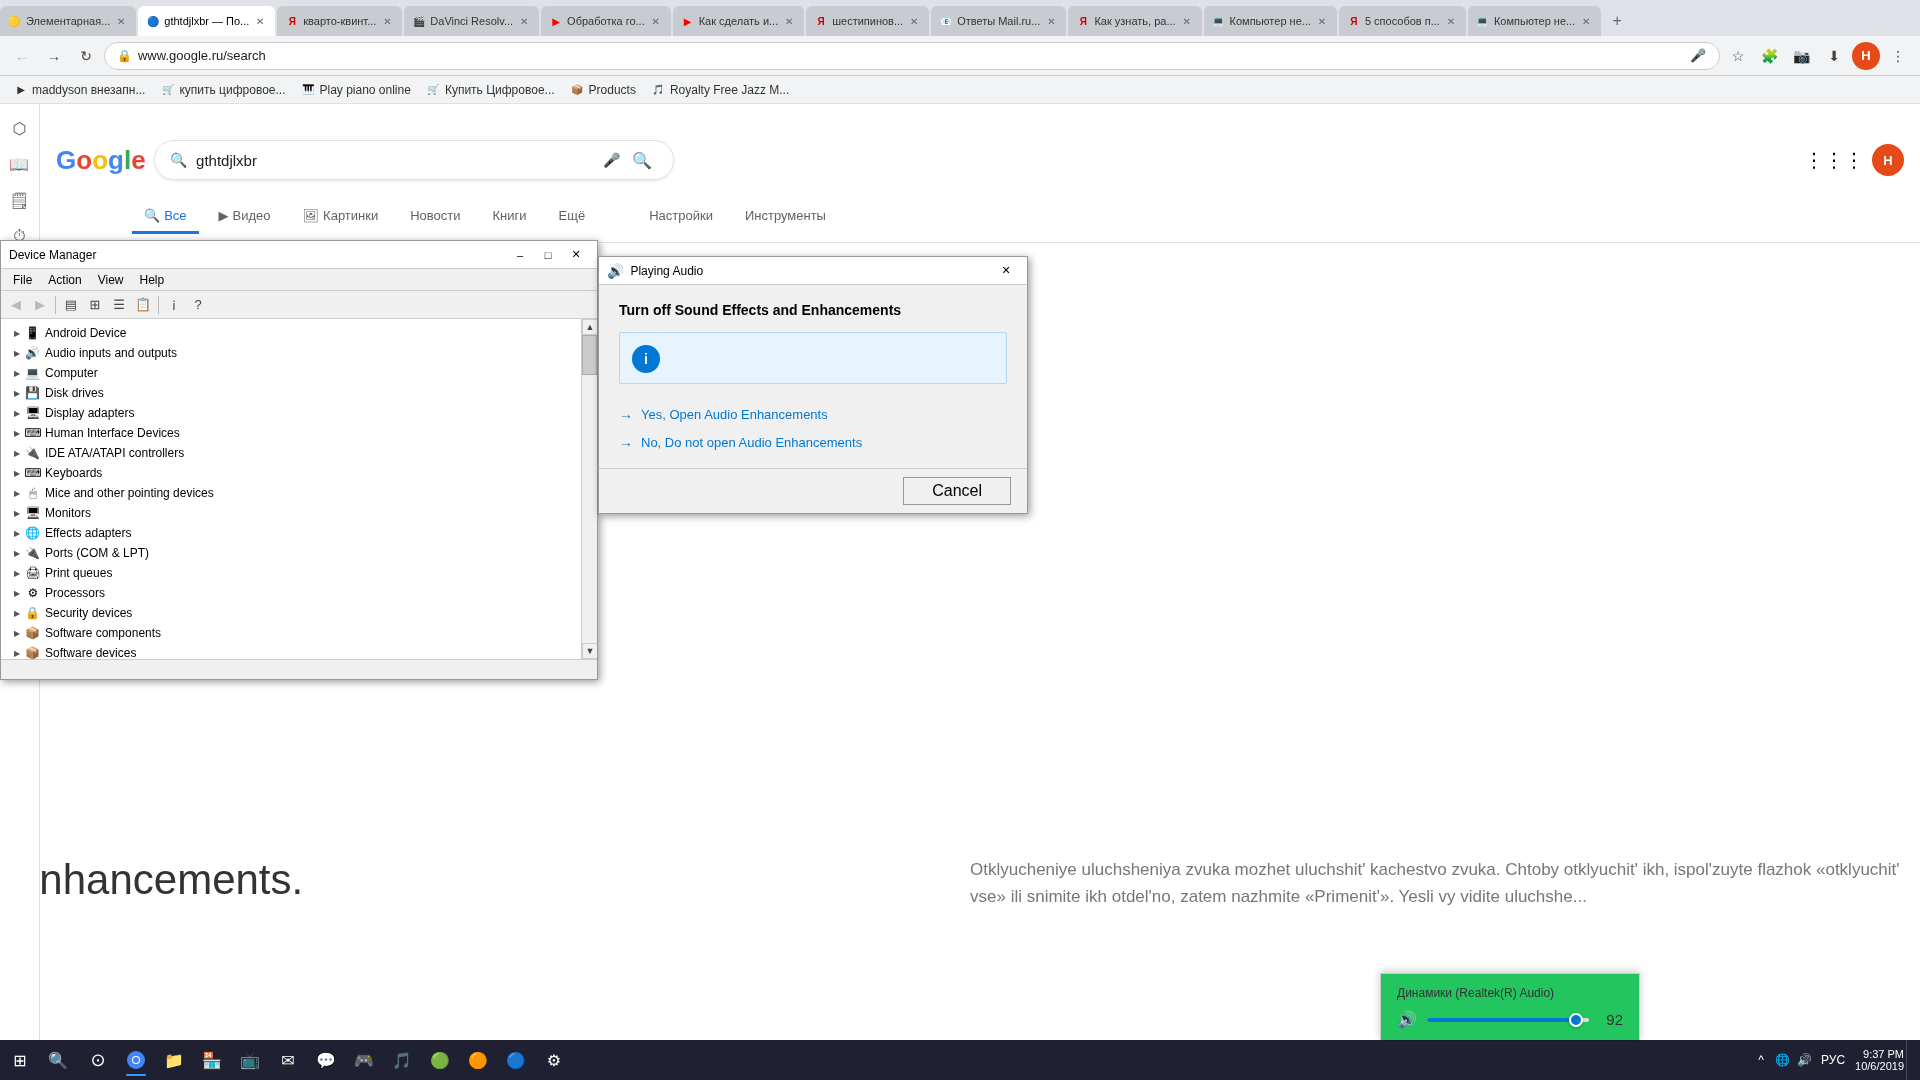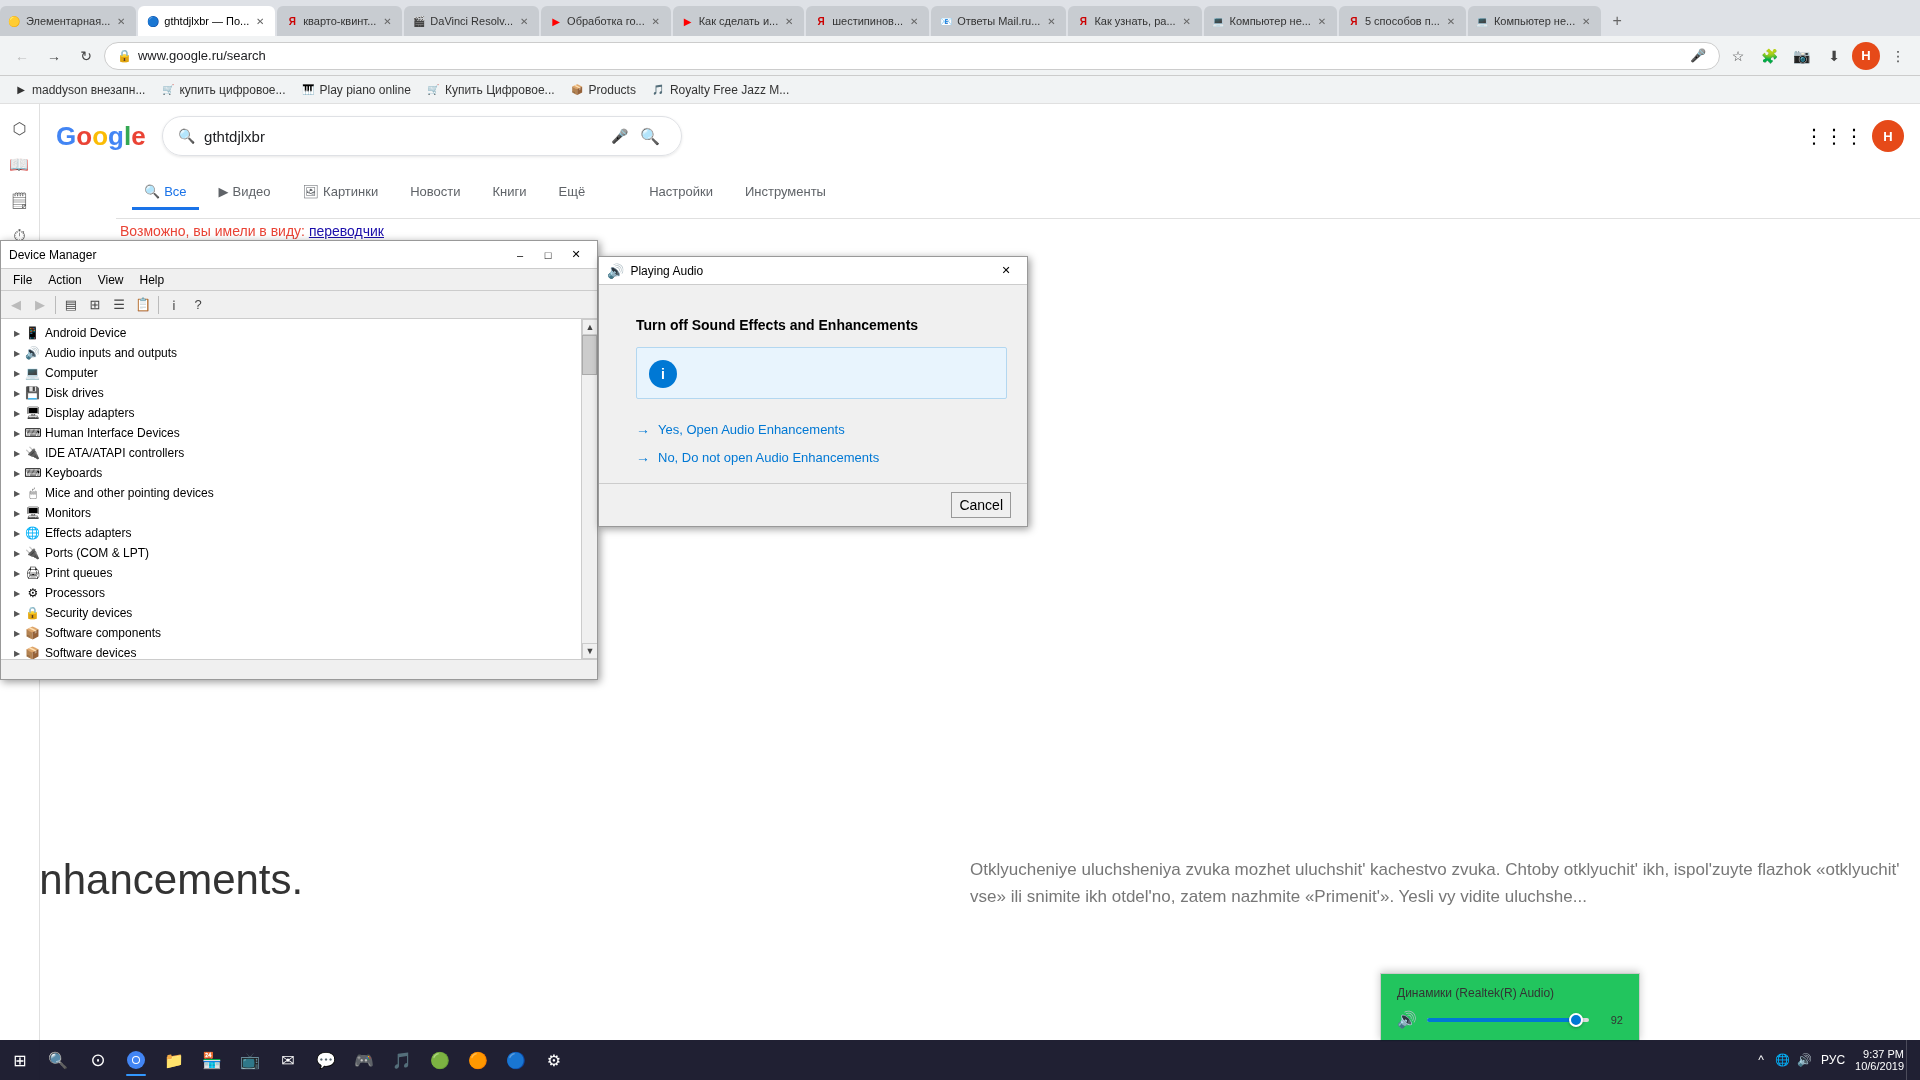--- a/index.html
+++ b/index.html
@@ -222,21 +222,22 @@
       right: 0;
       bottom: 0;
       background: white;
       overflow-y: auto;
     }
 
     .google-header {
       display: flex;
       align-items: center;
       padding: 12px 16px;
-      gap: 16px;
+      gap: 8px;
+      margin-top: 24px;
     }
     .google-logo {
       font-size: 26px;
       font-weight: bold;
       color: #4285F4;
     }
     .google-logo span:nth-child(1) { color: #4285F4; }
     .google-logo span:nth-child(2) { color: #EA4335; }
     .google-logo span:nth-child(3) { color: #FBBC05; }
     .google-logo span:nth-child(4) { color: #4285F4; }
@@ -503,22 +504,21 @@
       display: flex;
       align-items: center;
       gap: 6px;
       font-size: 12px;
     }
     .dialog-icon {
       font-size: 14px;
     }
 
     .dialog-body {
-      padding: 32px 20px 12px;
-      margin-left: 17px;
+      padding: 17px 20px 12px;
     }
 
     .dialog-heading {
       font-size: 14px;
       font-weight: bold;
       color: #000;
       margin-bottom: 14px;
     }
 
     .dialog-info-box {
@@ -563,22 +563,22 @@
 
     .dialog-footer {
       display: flex;
       justify-content: flex-end;
       padding: 8px 16px;
       border-top: 1px solid #ccc;
       background: #f0f0f0;
     }
 
     .dialog-cancel-btn {
-      padding: 4px 7px;
-      font-size: 14px;
+      padding: 4px 28px;
+      font-size: 16px;
       background: #f0f0f0;
       border: 1px solid #999;
       cursor: pointer;
       color: #000;
     }
 
     
     .volume-popup {
       position: absolute;
       bottom: 38px;
@@ -623,21 +623,21 @@
       top: 50%;
       transform: translate(-50%, -50%);
       left: 92%;
       width: 14px; height: 14px;
       border-radius: 50%;
       background: #0078d4;
       border: 2px solid white;
       box-shadow: 0 1px 3px rgba(0,0,0,0.3);
     }
     .volume-value {
-      font-size: 11px;
+      font-size: 15px;
       color: #333;
       min-width: 24px;
       text-align: right;
     }
 
     
     .taskbar {
       position: absolute;
       bottom: 0; left: 0; right: 0;
       height: 40px;

